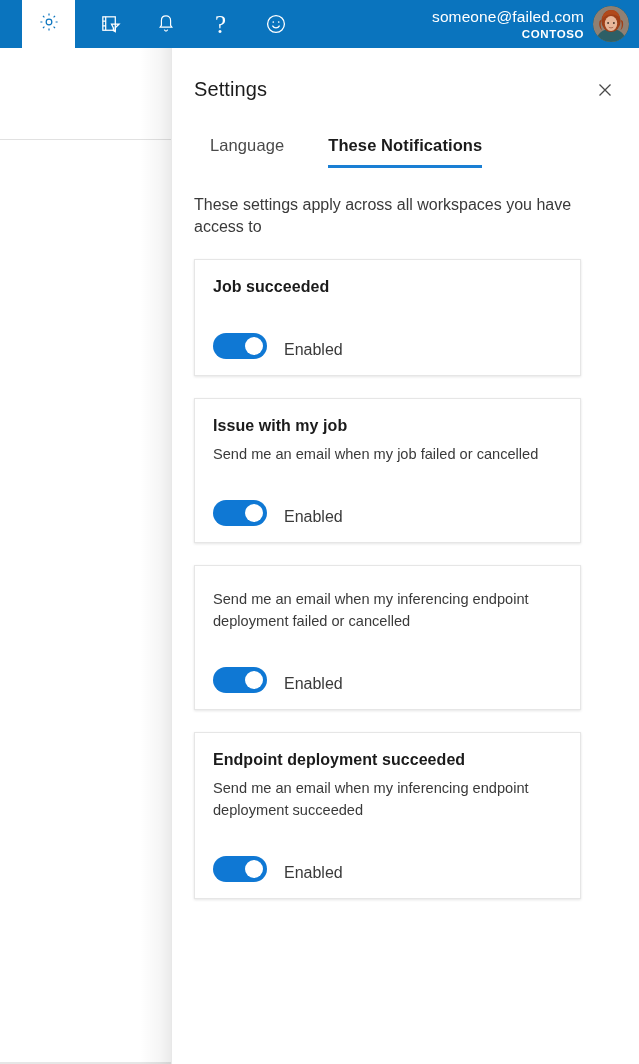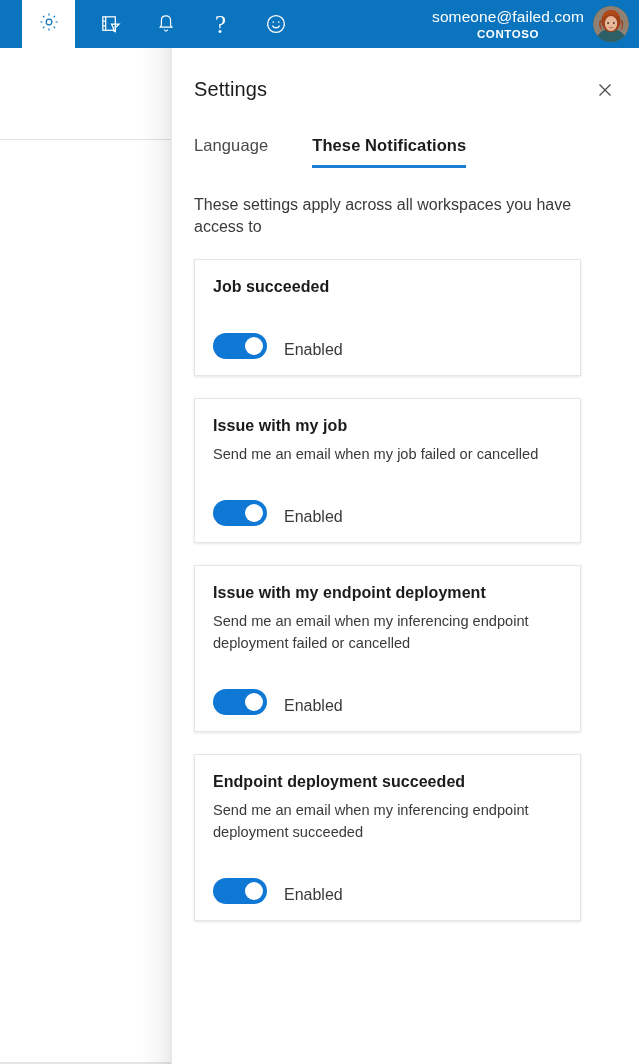--- a/index.html
+++ b/index.html
@@ -99,21 +99,20 @@
     font-size: 15.5px;
     line-height: 18px;
     letter-spacing: 0.1px;
   }
   .account-org {
     font-size: 11.5px;
     font-weight: bold;
     letter-spacing: 0.6px;
     line-height: 14px;
     margin-top: 1px;
-    text-align: center;
   }
   .avatar {
     width: 36px;
     height: 36px;
     border-radius: 50%;
     overflow: hidden;
     position: relative;
     background: #2e5d63;
     flex: none;
   }
@@ -148,21 +147,21 @@
     right: 18px; top: 28px;
     width: 32px; height: 32px;
     display: flex;
     align-items: center;
     justify-content: center;
     cursor: pointer;
   }
 
   .tabs {
     position: absolute;
-    left: 22px; top: 88px;
+    left: 38px; top: 88px;
     display: flex;
     align-items: flex-end;
   }
   .tab {
     font-size: 16.5px;
     color: #4a4a4a;
     padding-bottom: 13px;
     cursor: pointer;
     position: relative;
     letter-spacing: 0.1px;
@@ -365,21 +364,20 @@
       <div class="card-desc">Send me an email when my job failed or cancelled</div>
       <div class="toggle-row">
         <div class="toggle">
             <span class="knob"></span>
           </div>
         <div class="toggle-label">Enabled</div>
       </div>
     </div>
 
     <div class="card">
-      <div class="card-title">Issue with my endpoint deployment</div>
       <div class="card-desc">Send me an email when my inferencing endpoint deployment failed or cancelled</div>
       <div class="toggle-row">
         <div class="toggle">
             <span class="knob"></span>
           </div>
         <div class="toggle-label">Enabled</div>
       </div>
     </div>
 
     <div class="card">

